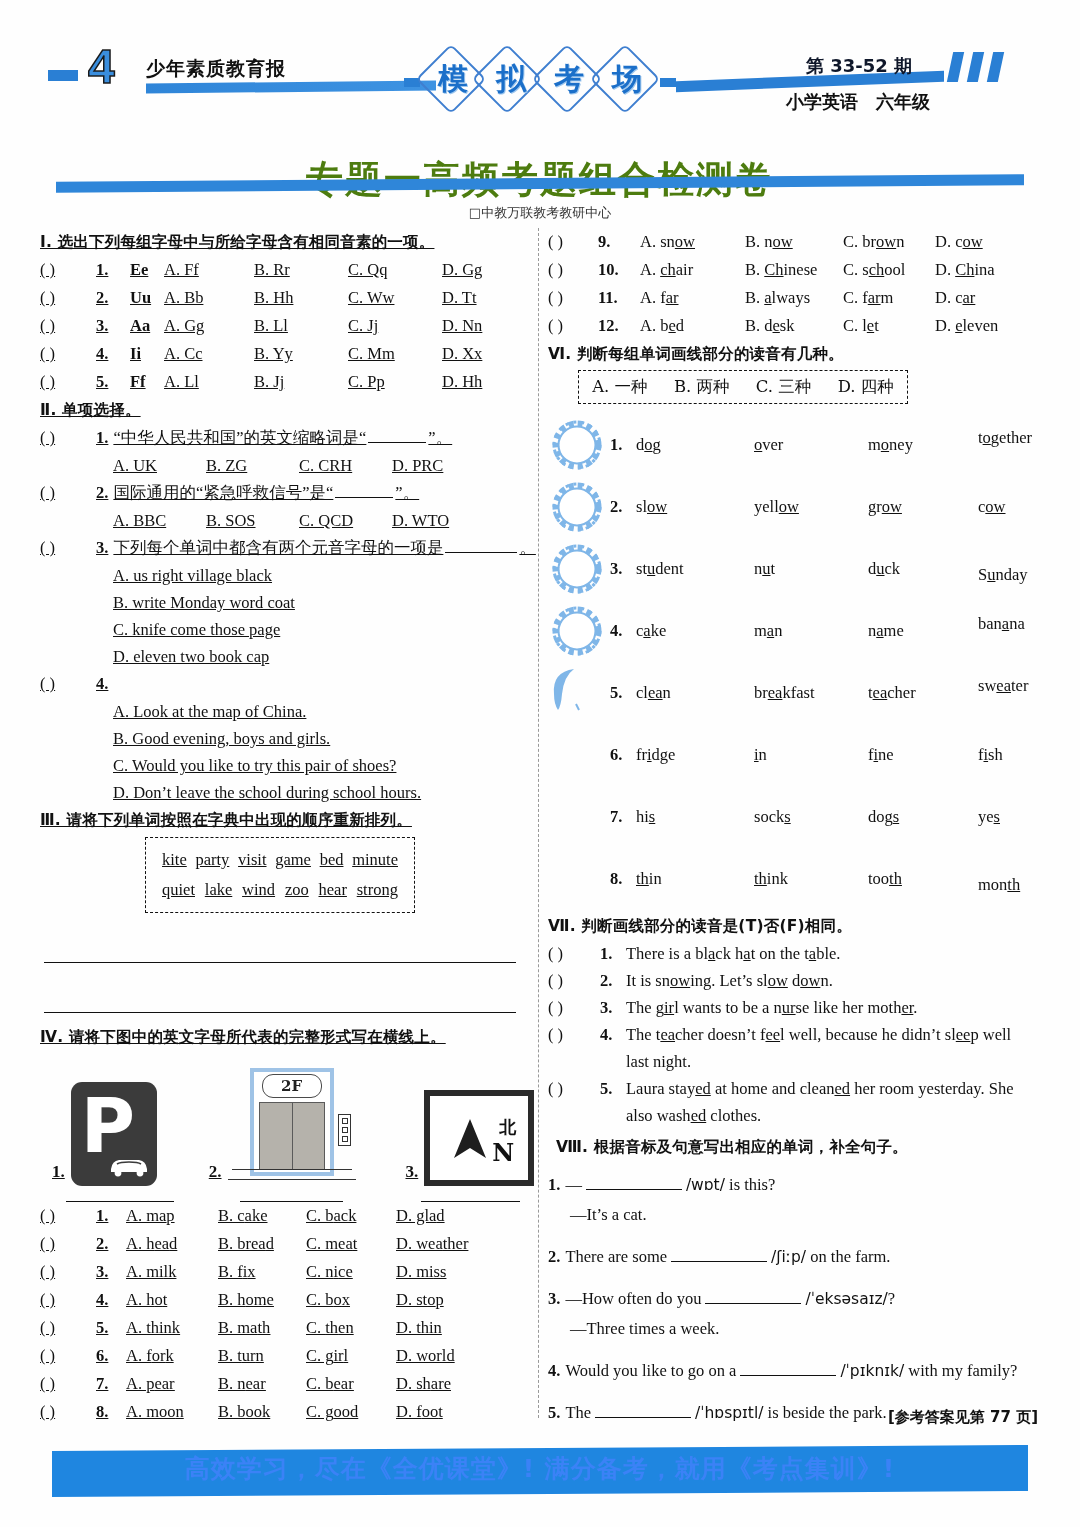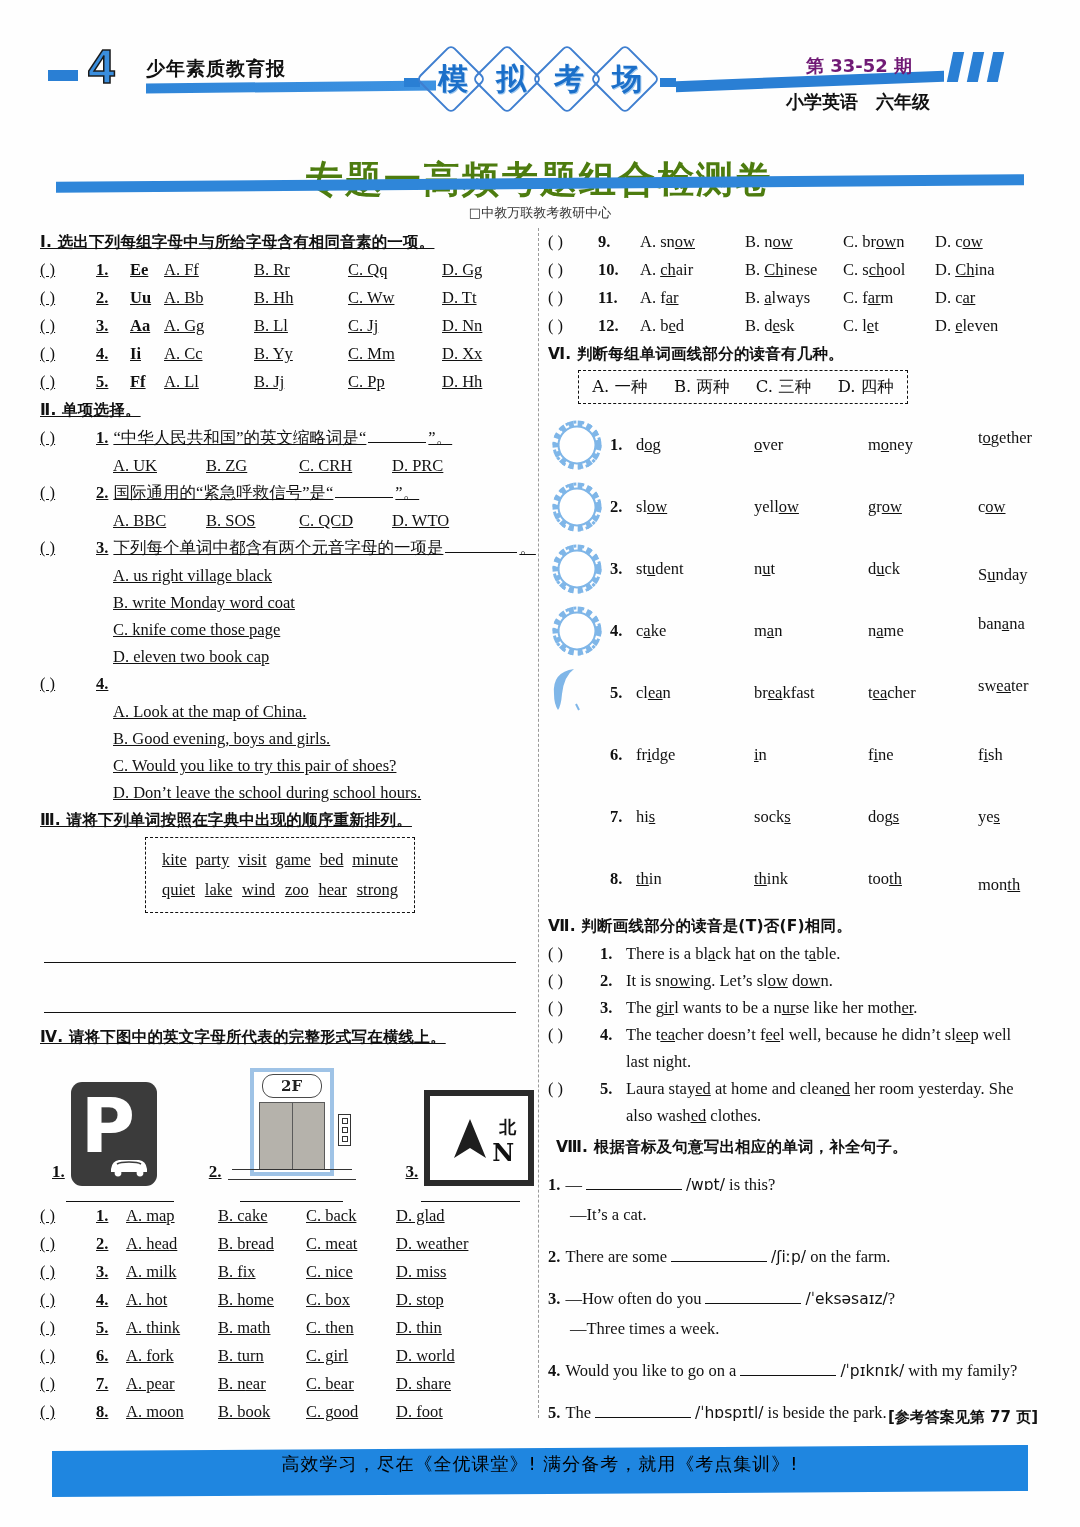--- a/index.html
+++ b/index.html
@@ -75,21 +75,21 @@
   .hdr-ticks i {
     position:absolute; top:0; width:11px; height:30px;
     background:#2a7fd4; transform:skewX(-12deg);
   }
   .hdr-ticks i:nth-child(1){ left:0px; }
   .hdr-ticks i:nth-child(2){ left:20px; }
   .hdr-ticks i:nth-child(3){ left:40px; }
   .issue {
     position:absolute; left:806px; top:54px;
     font-family:"DejaVu Sans", sans-serif;
-    font-weight:bold; font-size:18px; color:#701a75;
+    font-weight:bold; font-size:18px; color:#0f172a;
   }
   .grade {
     position:absolute; left:786px; top:90px;
     font-family:"DejaVu Sans", sans-serif;
     font-weight:bold; font-size:18px; color:#111;
   }
 
   
   .main-title {
     position:absolute; left:0; top:124px; width:1080px;
@@ -322,22 +322,22 @@
   .footer-banner {
     position:absolute; left:52px; top:1448px;
     width:976px; height:46px;
     background:#1f86e0;
     transform:skewY(-0.35deg);
   }
   .footer-text {
     position:absolute; left:0; top:1452px; width:1080px;
     text-align:center;
     font-family:"DejaVu Sans", sans-serif;
-    font-weight:normal; font-size:18px; letter-spacing:1px;
-    color:#000000;
+    font-weight:bold; font-size:25px; letter-spacing:1px;
+    color:#3b82f6;
   }
 </style>
 </head>
 <body>
 
 <div class="header">
   <div class="hdr-dash"></div>
   <div class="page-num">4</div>
   <div class="paper-name">少年素质教育报</div>
   <div class="hdr-bar-left"></div>

